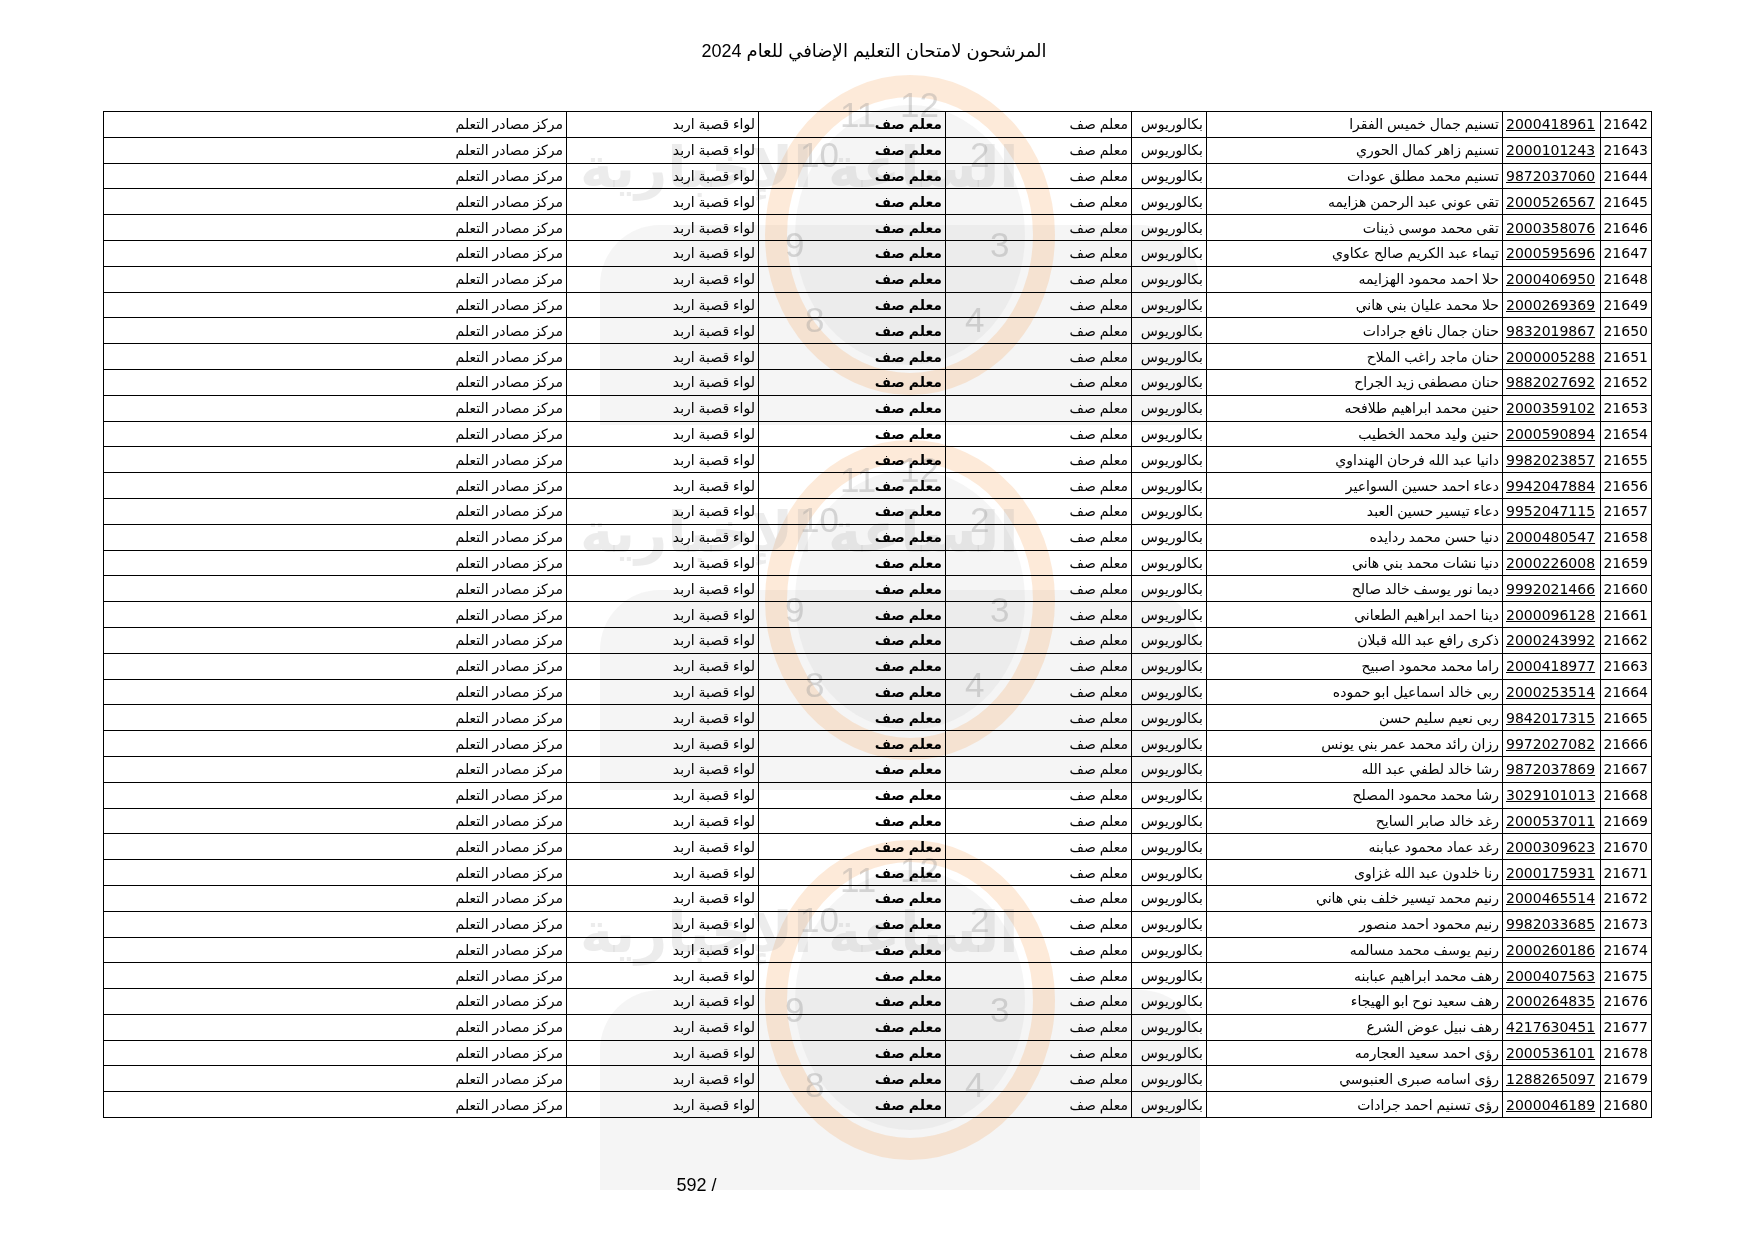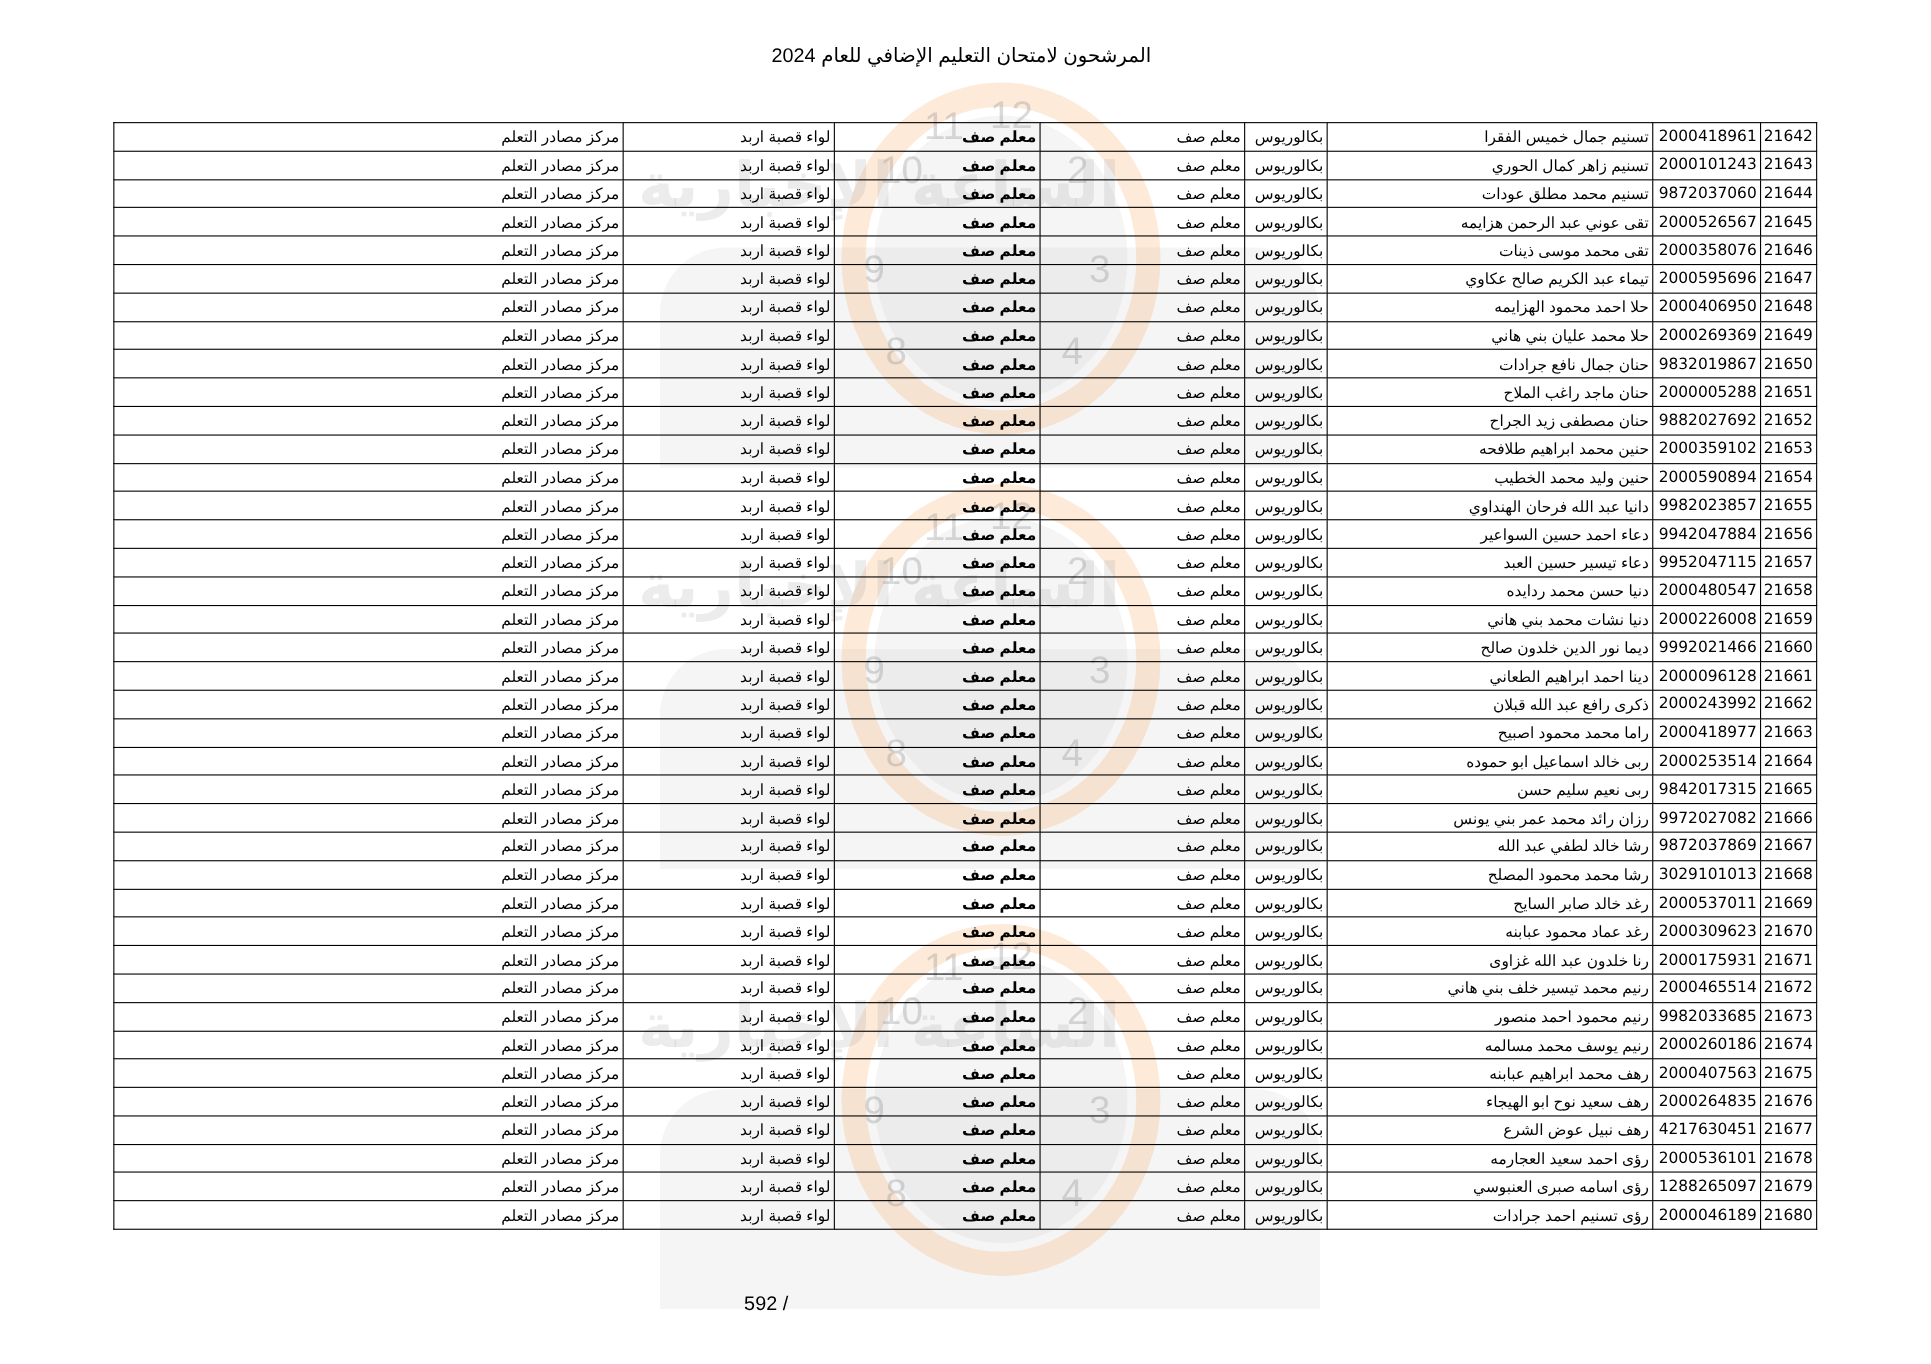--- a/index.html
+++ b/index.html
@@ -17,21 +17,21 @@
   .wm .brand { position: absolute; left: 0; top: 60px; font-size: 56px; font-weight: bold;
                color: rgba(170,170,170,0.22); direction: rtl; }
   .wm .big { position: absolute; left: 20px; top: 150px; width: 600px; height: 200px;
              background: rgba(170,170,170,0.12); border-radius: 60px 60px 0 0; }
   table { position: absolute; left: 103px; top: 111px; width: 1548px; border-collapse: collapse;
           direction: rtl; z-index: 1; table-layout: fixed; }
   td { border: 1px solid #000; height: 24.8px; padding: 0 3px; font-size: 14px; white-space: nowrap;
        overflow: hidden; line-height: 24px; }
   td.num { font-family: "DejaVu Sans", sans-serif; font-size: 14px; }
   td.seq { text-align: right; }
-  td.nid { text-align: right; }
+  td.nid { text-align: left; text-decoration: underline; }
   td.name { text-align: right; }
   td.deg { text-align: right; }
   td.spec { text-align: right; }
   td.job { text-align: right; font-weight: bold; }
   td.dist { text-align: right; padding-left: 24px; }
   td.center { text-align: right; }
   .page-num { position: absolute; top: 1175px; left: 0; width: 1393px; text-align: center; font-size: 18px; }
 </style>
 </head>
 <body>
@@ -271,21 +271,21 @@
     <td class="name">دنيا نشات محمد بني هاني</td>
     <td class="deg">بكالوريوس</td>
     <td class="spec">معلم صف</td>
     <td class="job">معلم صف</td>
     <td class="dist">لواء قصبة اربد</td>
     <td class="center">مركز مصادر التعلم</td>
   </tr>
       <tr>
     <td class="seq num">21660</td>
     <td class="nid num">9992021466</td>
-    <td class="name">ديما نور الدين خلدون صالح</td>
+    <td class="name">ديما نور يوسف خالد صالح</td>
     <td class="deg">بكالوريوس</td>
     <td class="spec">معلم صف</td>
     <td class="job">معلم صف</td>
     <td class="dist">لواء قصبة اربد</td>
     <td class="center">مركز مصادر التعلم</td>
   </tr>
       <tr>
     <td class="seq num">21661</td>
     <td class="nid num">2000096128</td>
     <td class="name">دينا احمد ابراهيم الطعاني</td>

